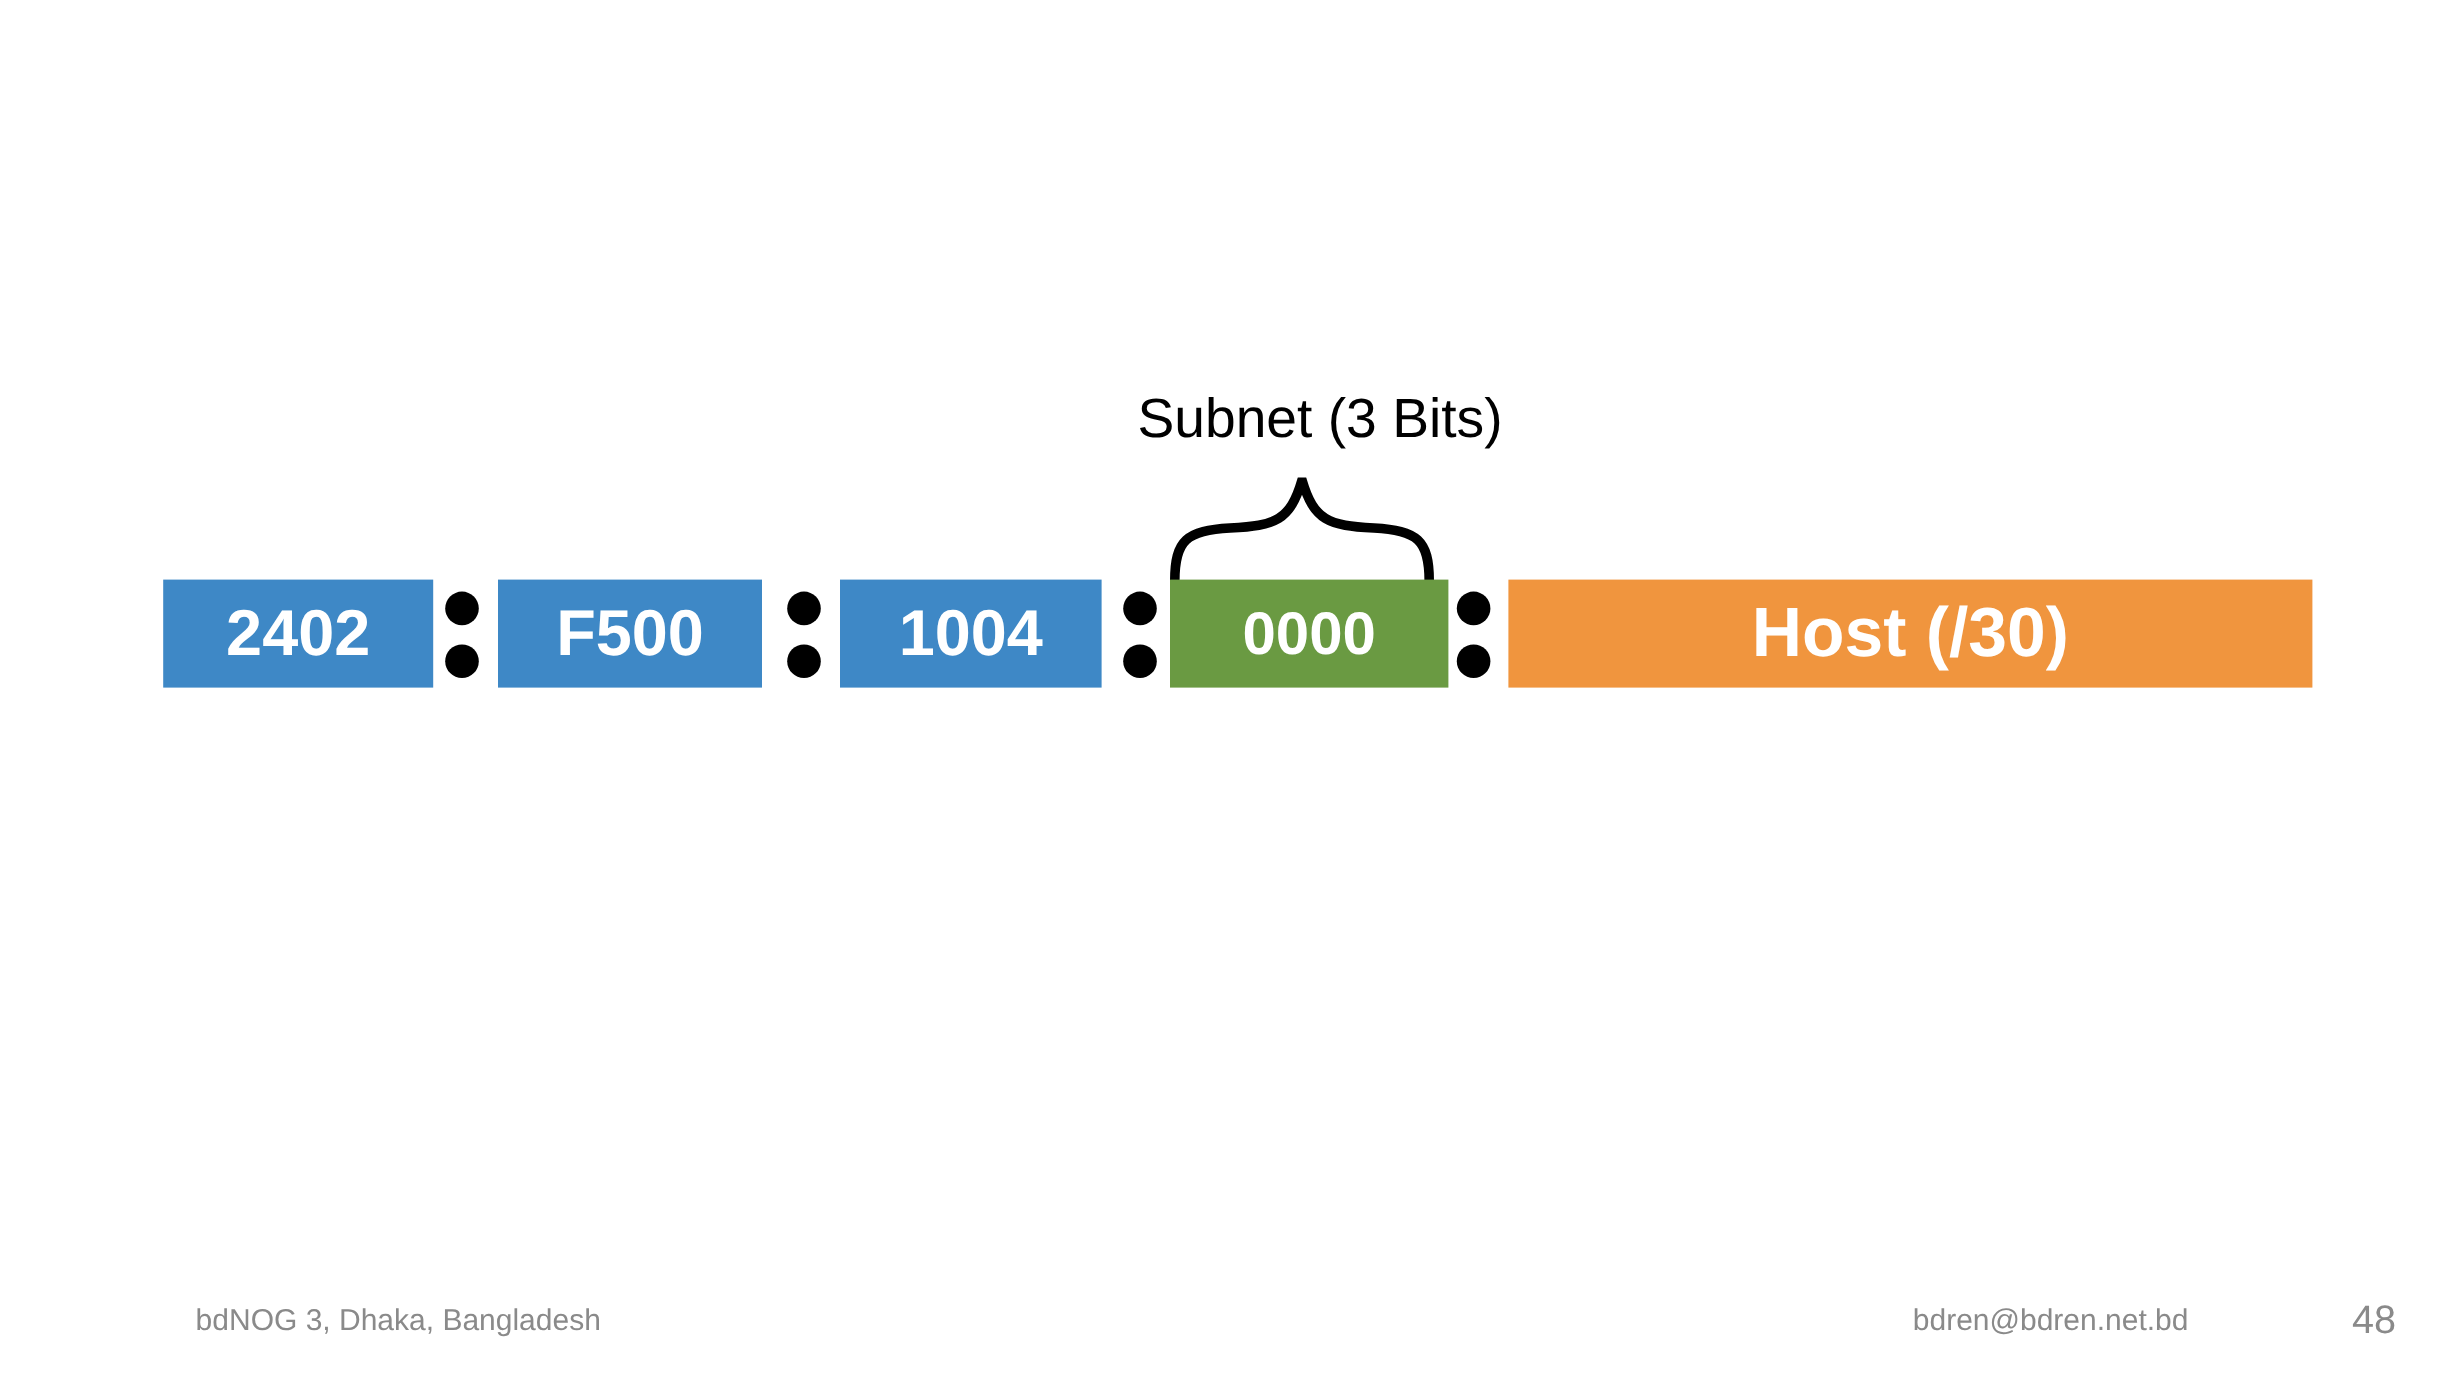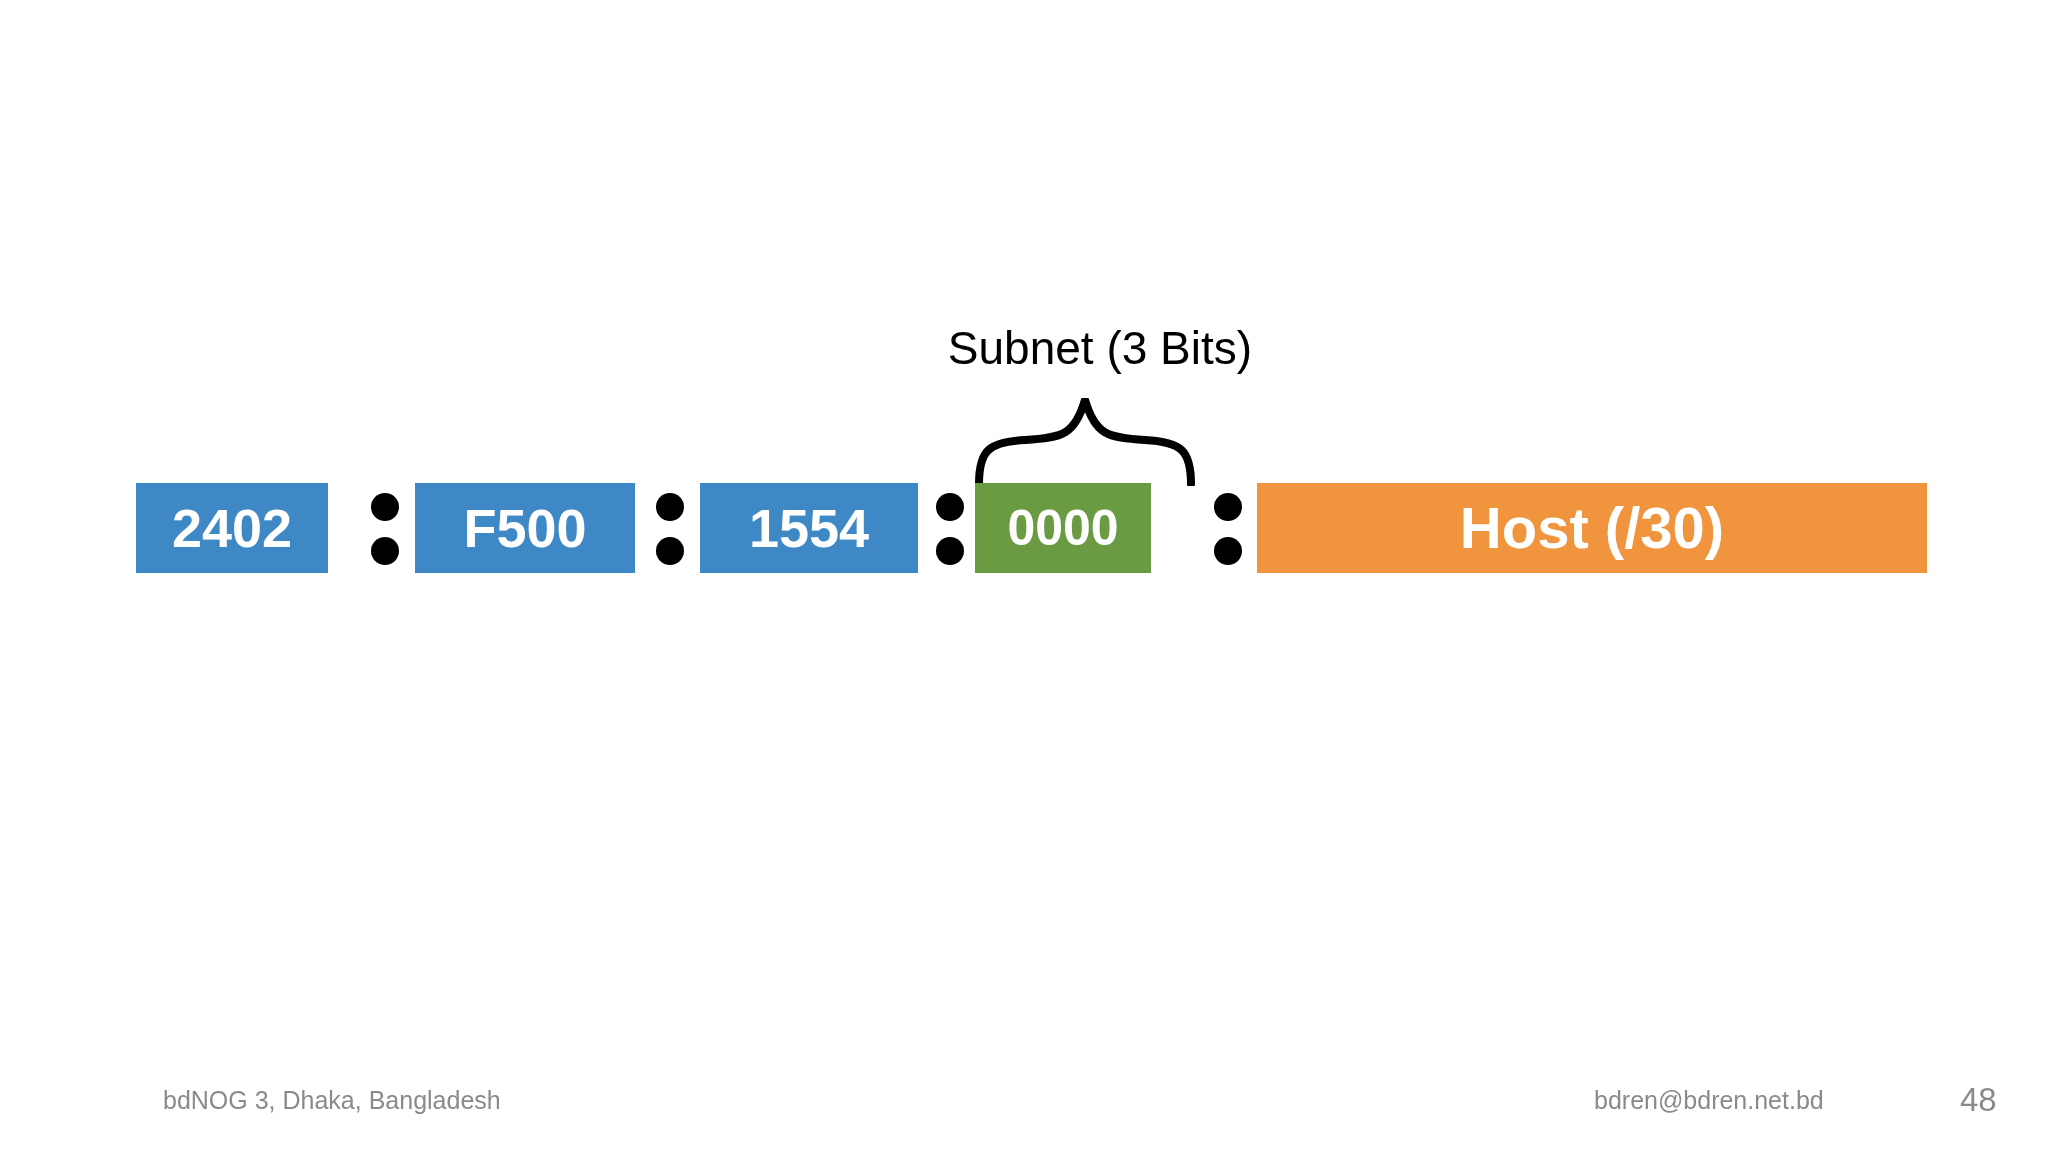--- a/index.html
+++ b/index.html
@@ -69,24 +69,24 @@
     display: flex;
     align-items: center;
     justify-content: center;
     color: #FFFFFF;
     font-weight: bold;
     font-size: 54px;
     line-height: 90px;
     letter-spacing: 0px;
     white-space: nowrap;
   }
-  .blk-2402 { left: 136px;  width: 192px; background: #3E88C6; }
+  .blk-2402 { left: 136px;  width: 225px; background: #3E88C6; }
   .blk-f500 { left: 415px;  width: 220px; background: #3E88C6; }
   .blk-1004 { left: 700px;  width: 218px; background: #3E88C6; }
-  .blk-0000 { left: 975px;  width: 176px; background: #6A9A42; font-size: 50px; }
+  .blk-0000 { left: 975px;  width: 232px; background: #6A9A42; font-size: 50px; }
   .blk-host { left: 1257px; width: 670px; background: #F0953E; font-size: 58px; }
 
   
   .colon {
     position: absolute;
     top: 10px;
     width: 28px;
     height: 72px;
   }
   .colon i {
@@ -156,21 +156,21 @@
       <i class="lower"></i>
     </div>
 
     <div class="blk blk-f500">F500</div>
 
     <div class="colon colon-2">
       <i></i>
       <i class="lower"></i>
     </div>
 
-    <div class="blk blk-1004">1554</div>
+    <div class="blk blk-1004">1004</div>
 
     <div class="colon colon-3">
       <i></i>
       <i class="lower"></i>
     </div>
 
     <div class="blk blk-0000">0000</div>
 
     <div class="colon colon-4">
       <i></i>

